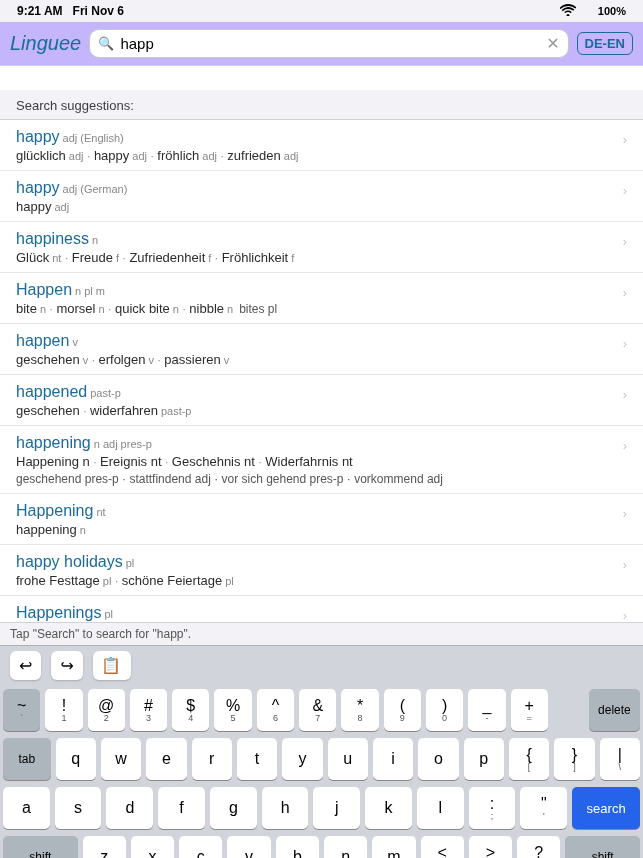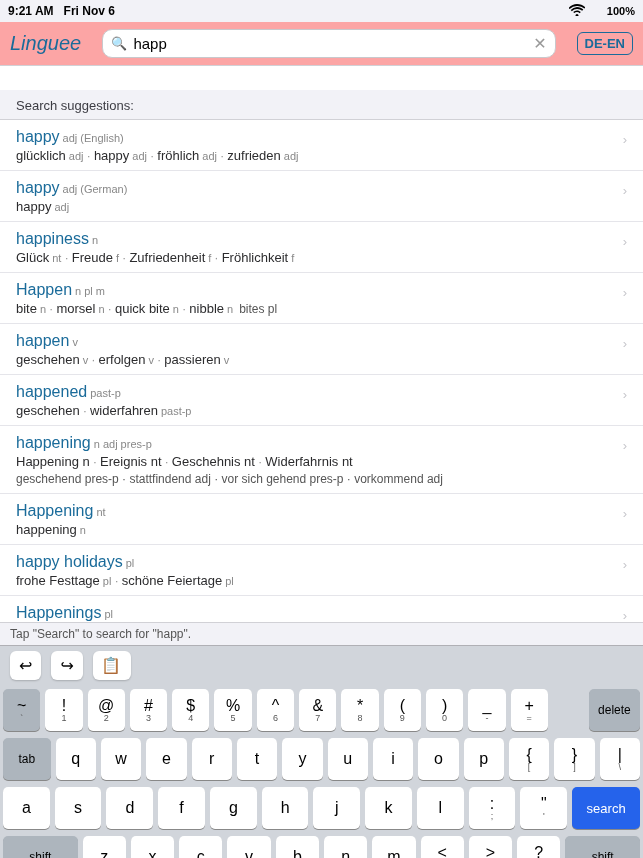--- a/index.html
+++ b/index.html
@@ -11,34 +11,34 @@
       overflow: hidden;
       font-size: 14px;
     }
 
     
     #status-bar {
       background: #f2f2f7;
       display: flex;
       justify-content: space-between;
       align-items: center;
-      padding: 4px 8px;
+      padding: 4px 17px;
       height: 22px;
       font-size: 12px;
       font-weight: 600;
     }
     #status-bar .right { display: flex; align-items: center; gap: 22px; font-size: 11px; }
 
     
     #nav-bar {
-      background: #fca5a5;
+      background: #c4b5fd;
       display: flex;
       align-items: center;
       padding: 6px 10px;
-      gap: 21px;
+      gap: 8px;
       border-bottom: 1px solid #d1d1d6;
       height: 44px;
     }
     #nav-bar .logo {
       font-size: 20px;
       font-style: italic;
       color: #1a6b9a;
       font-weight: 400;
       min-width: 60px;
     }

